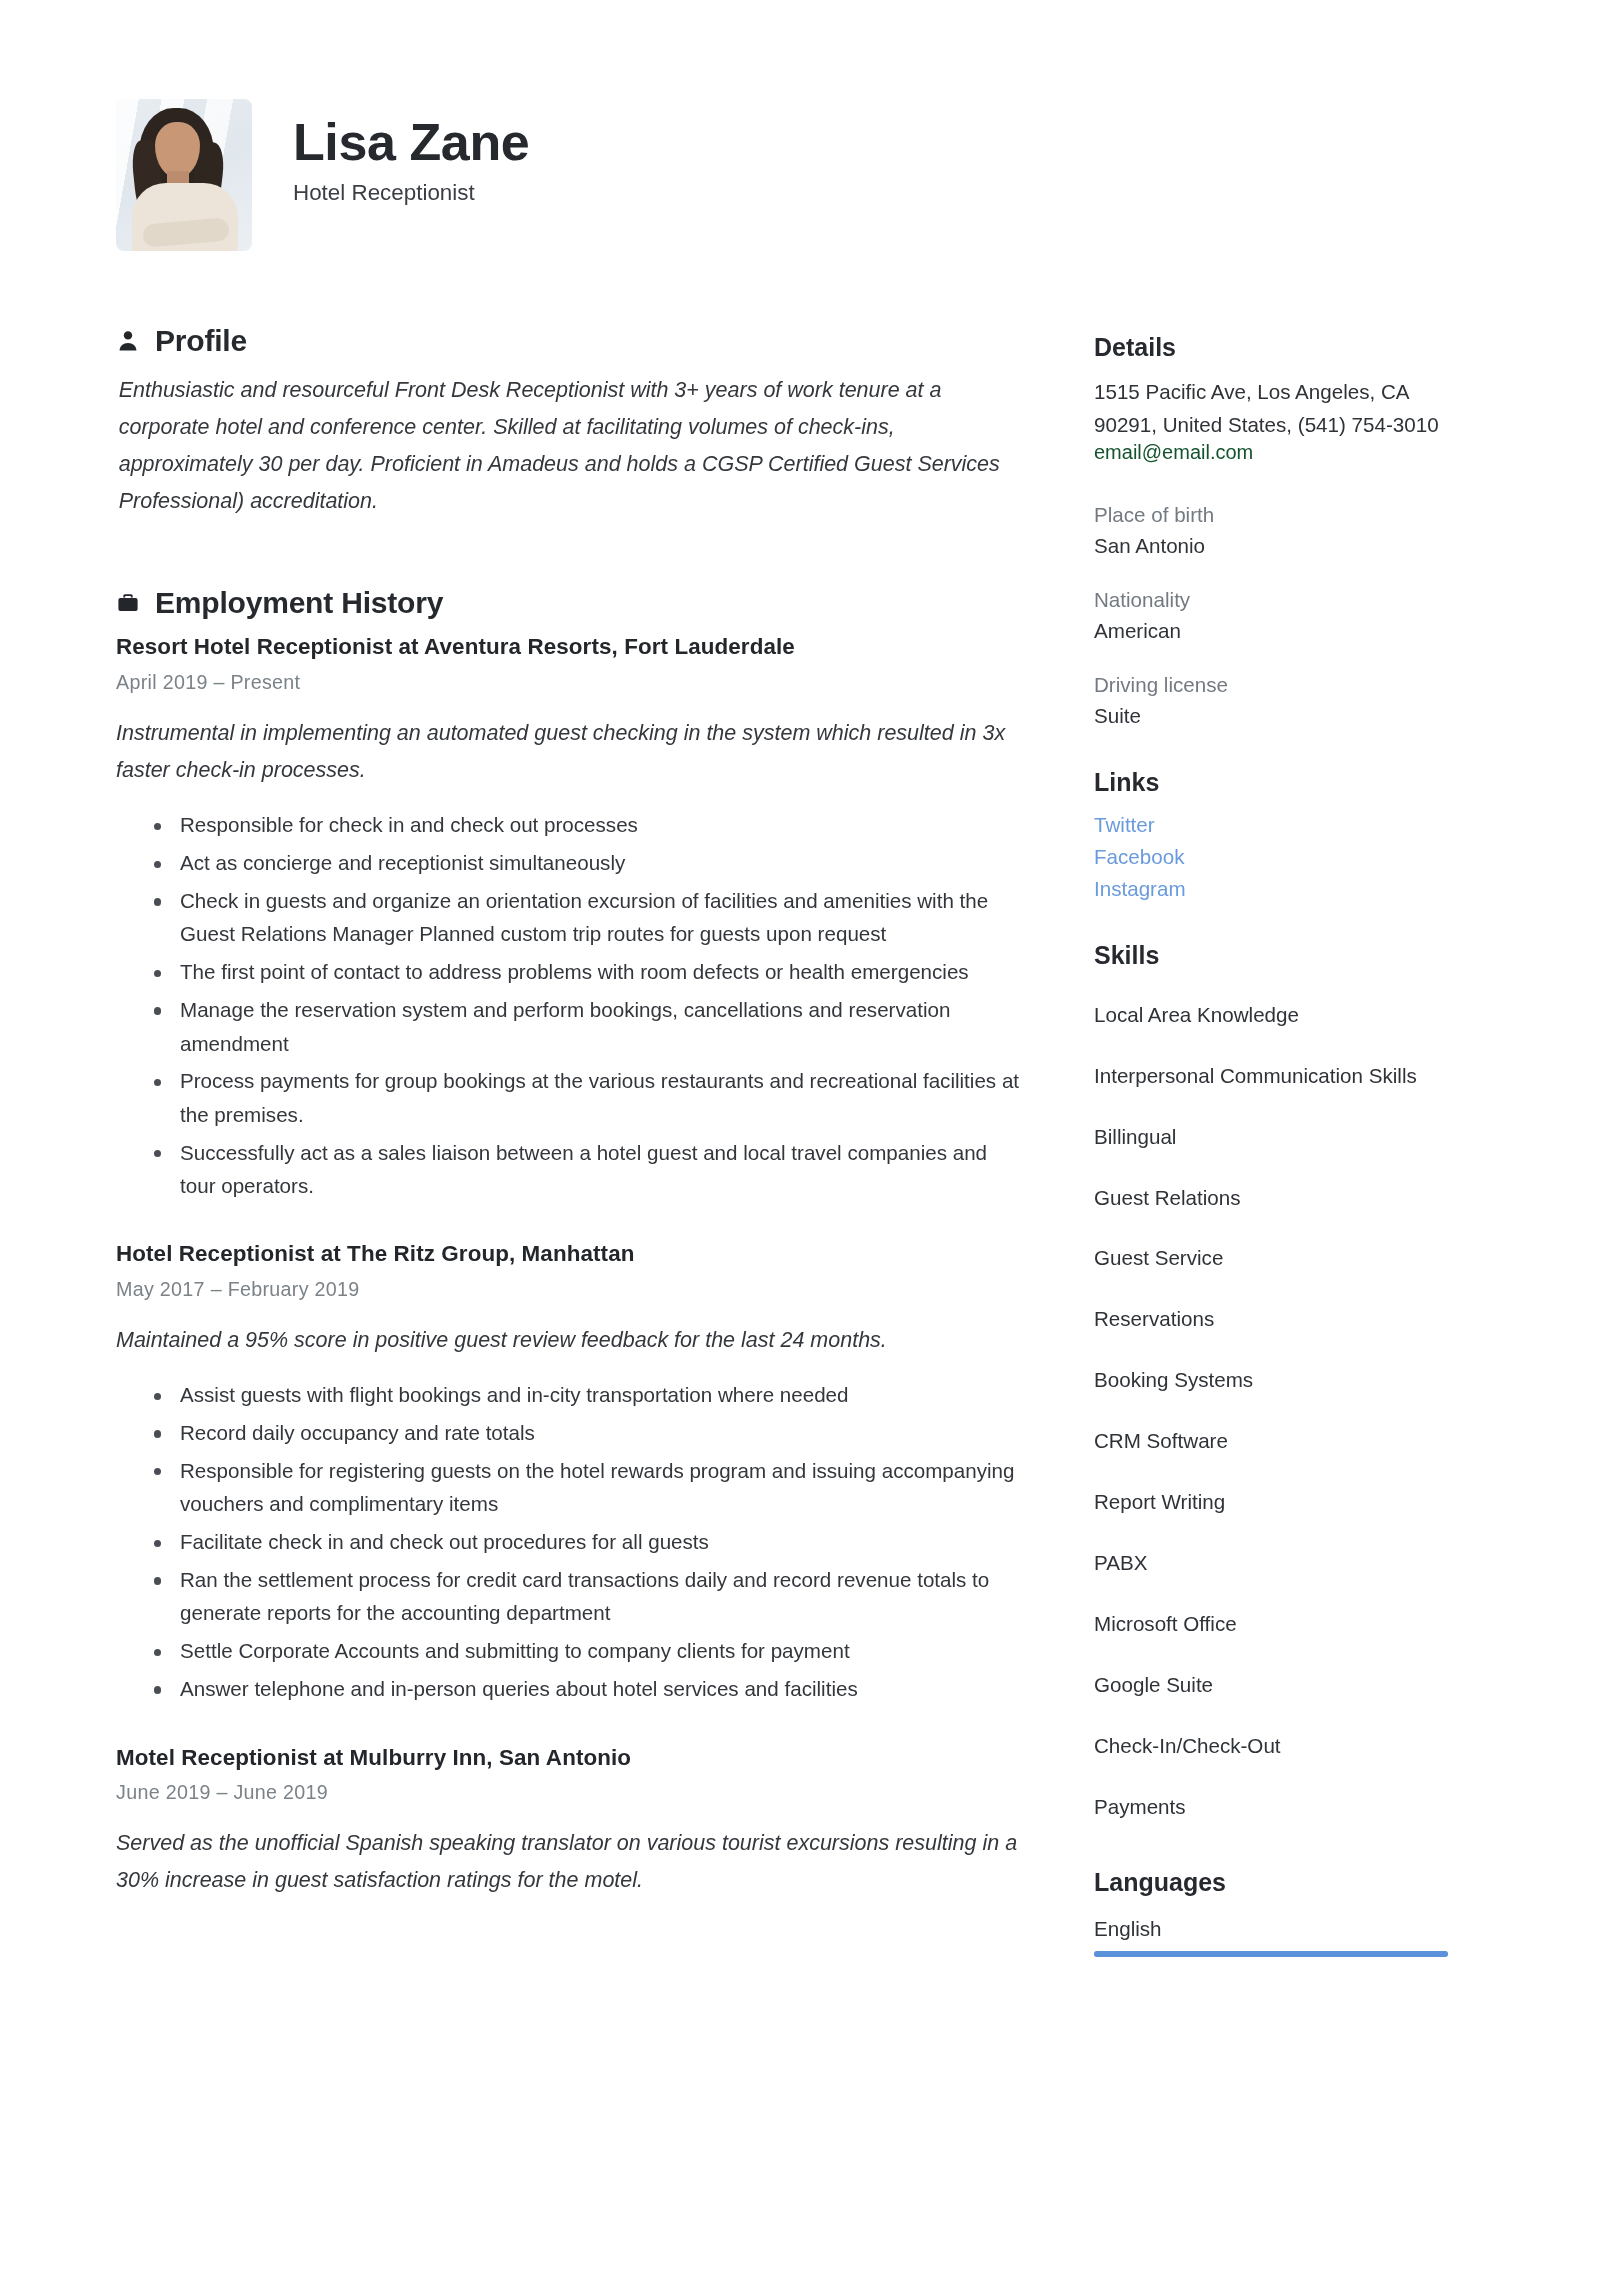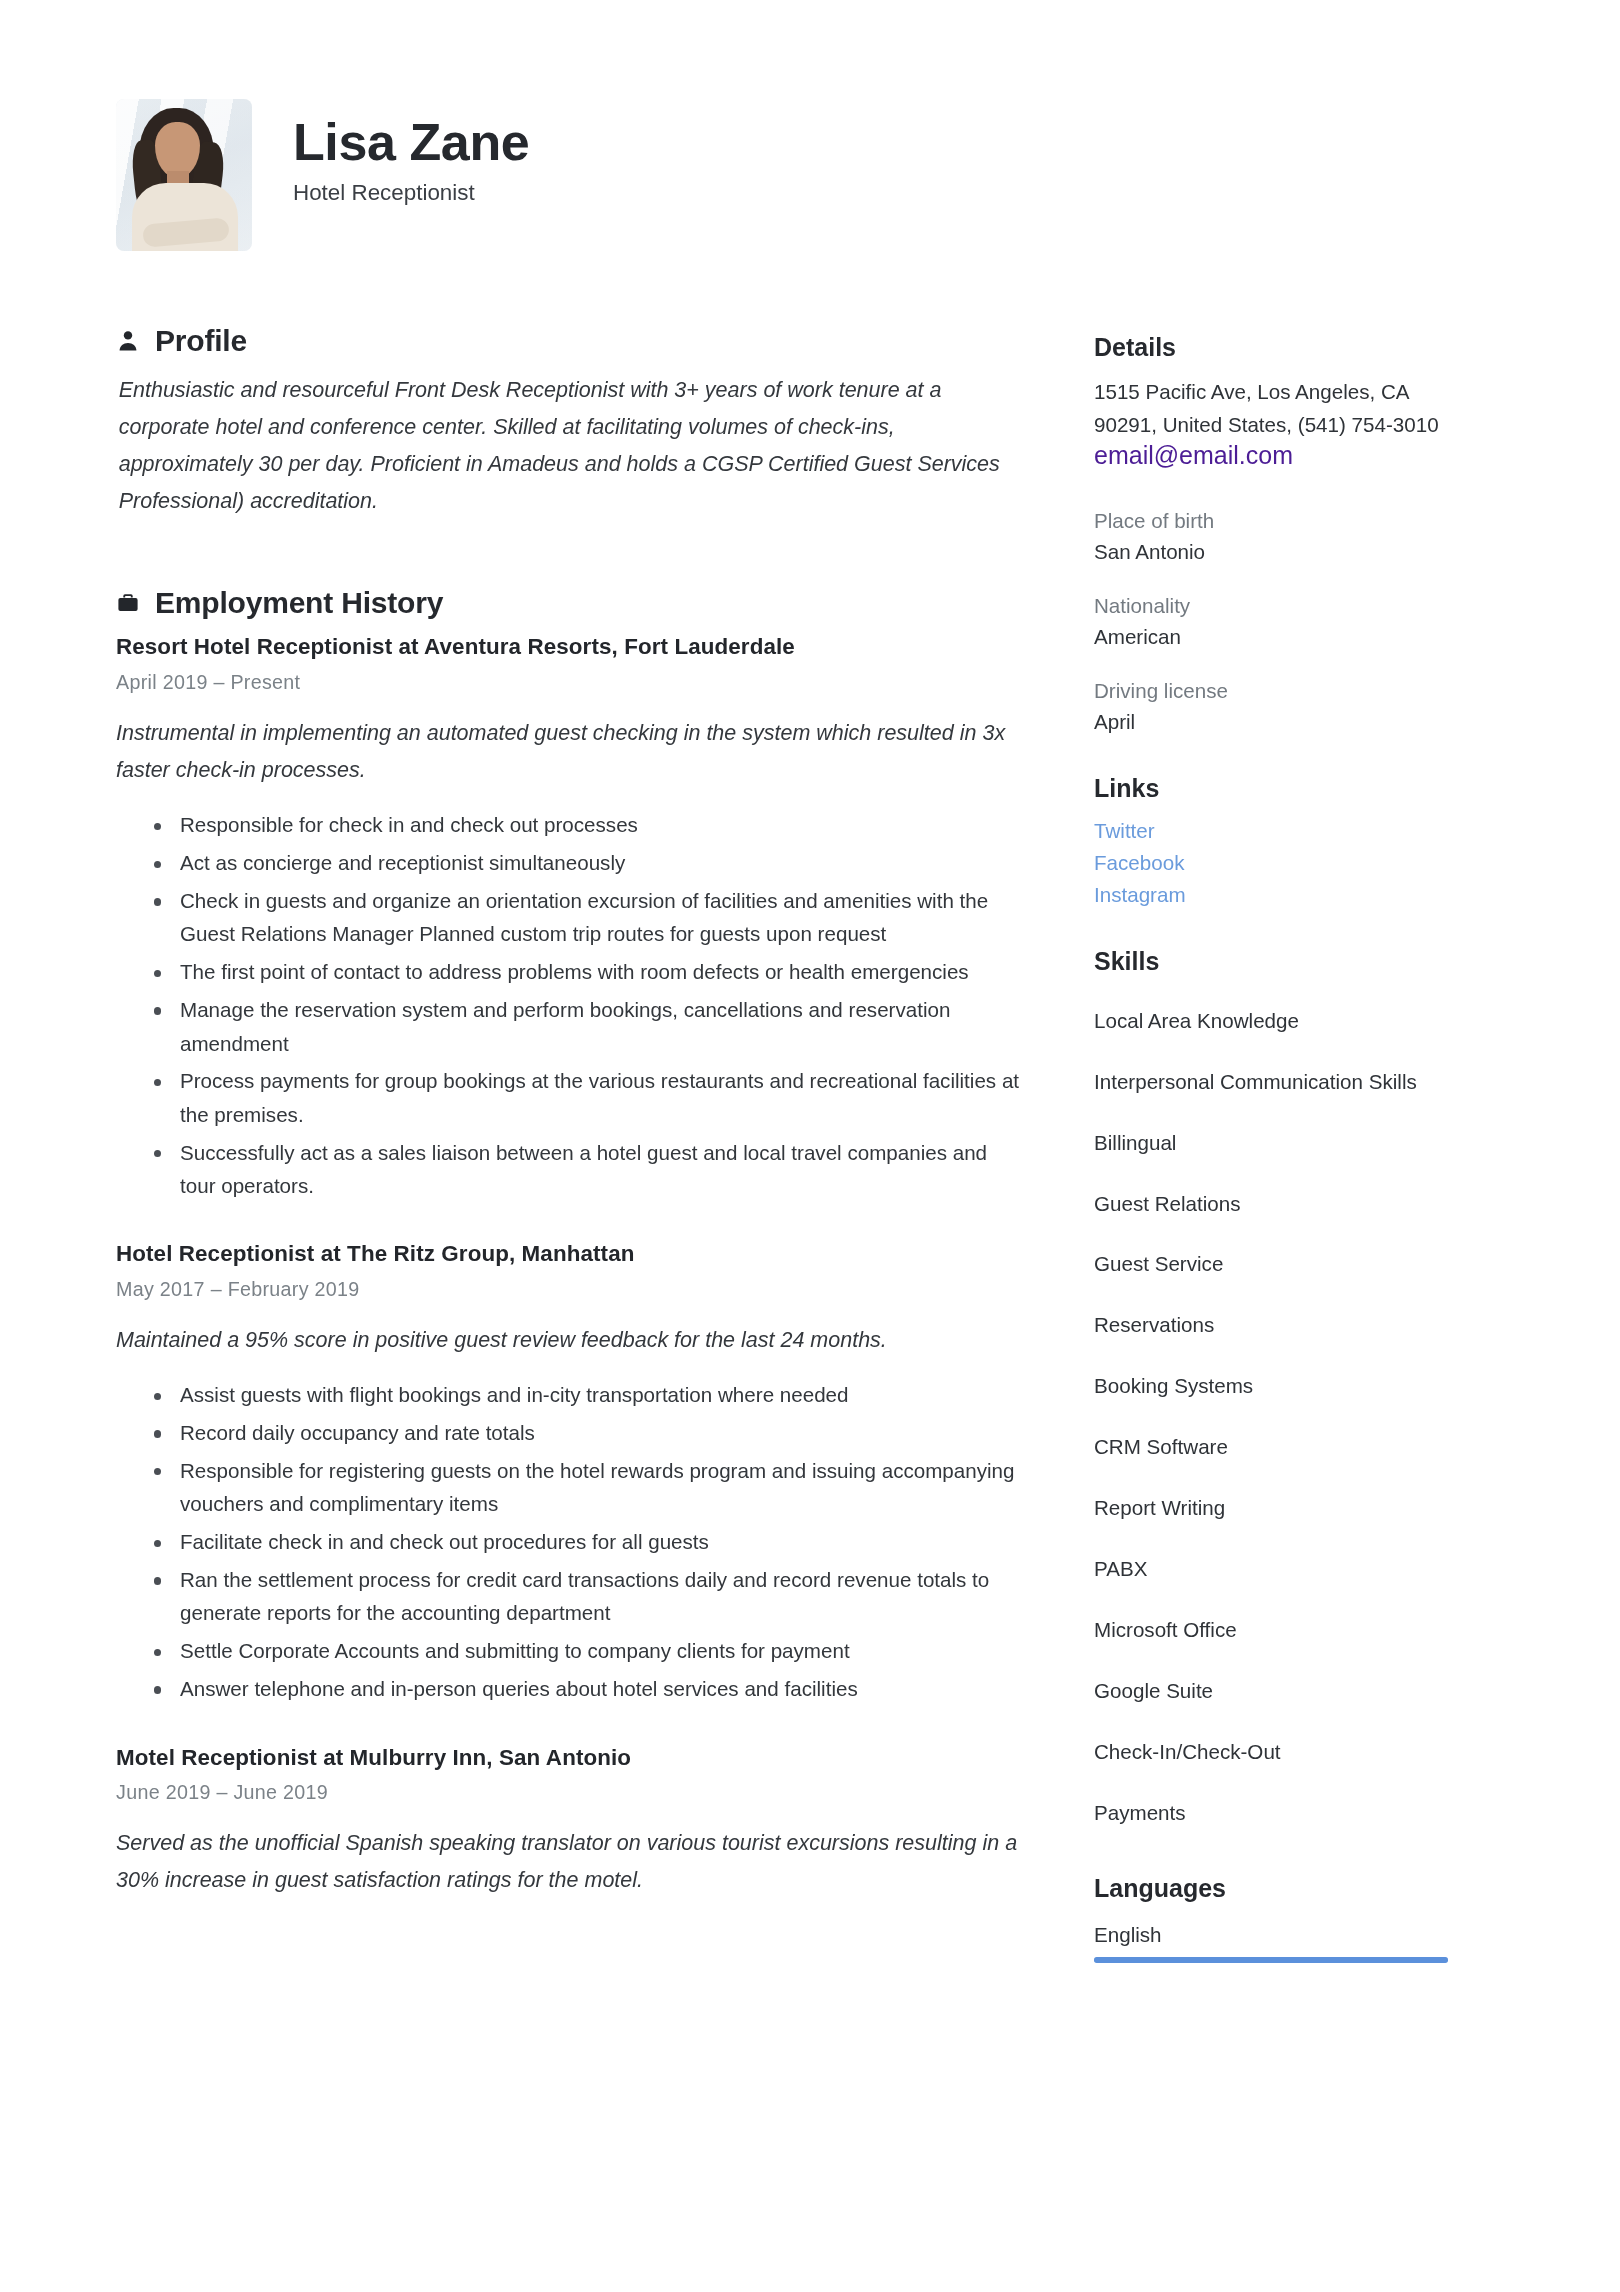--- a/index.html
+++ b/index.html
@@ -240,23 +240,23 @@
     margin-bottom: 9.9px;
     margin-top: 20px;
   }
   .lang-bar {
     width: 100%;
     height: 5.4px;
     background: #5b90db;
     border-radius: 2.7px;
   }
   .email-link {
-    color: #4c1d95;
+    color: #14532d;
     text-decoration: none;
-    font-size: 25px;
+    font-size: 20px;
   }
 </style>
 </head>
 <body>
 
 <div class="page">
 
   <div class="header">
     <div class="avatar">
       <div class="a-bg"></div>
@@ -349,21 +349,21 @@
       <div class="side-gap-md"></div>
       <div class="side-label">Place of birth</div>
       <div class="side-value">San Antonio</div>
 
       <div class="side-gap-sm"></div>
       <div class="side-label">Nationality</div>
       <div class="side-value">American</div>
 
       <div class="side-gap-sm"></div>
       <div class="side-label">Driving license</div>
-      <div class="side-value">April</div>
+      <div class="side-value">Suite</div>
 
       
       <div class="side-gap-md"></div>
       <div class="side-title">Links</div>
       <a class="side-link" href="#">Twitter</a>
       <a class="side-link" href="#">Facebook</a>
       <a class="side-link" href="#">Instagram</a>
 
       
       <div class="side-gap-md"></div>

